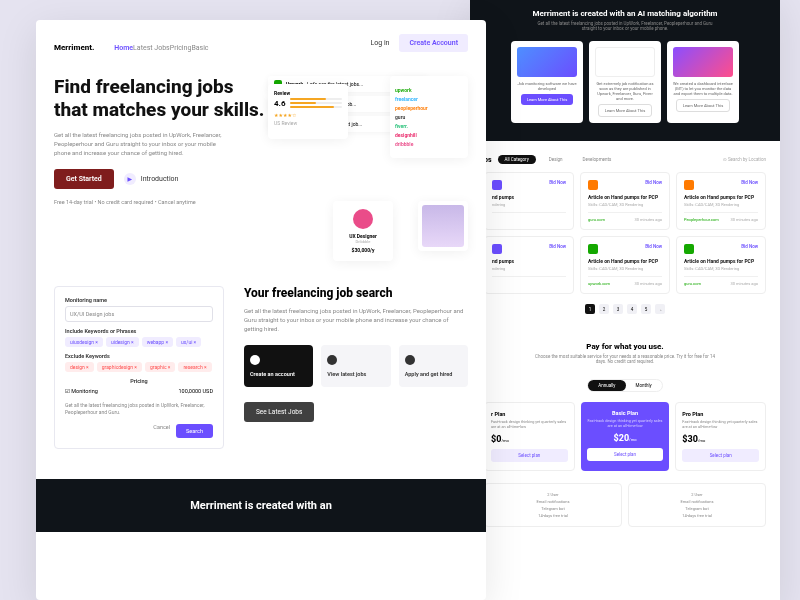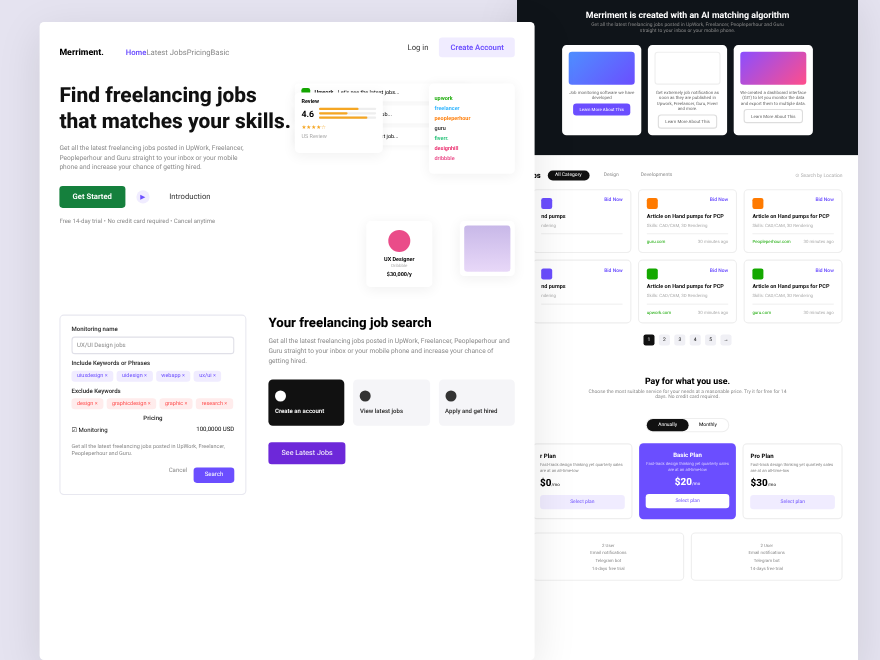--- a/index.html
+++ b/index.html
@@ -16,22 +16,22 @@
 .nav-links .active{color:#6b4eff;font-weight:600}
 .nav-right{margin-left:auto;display:flex;gap:10px;align-items:center}
 .login{color:#333}
 .create-btn{background:#f0ecff;color:#6b4eff;padding:5px 10px;border-radius:3px;font-weight:600}
 
 .hero{padding:10px 18px;display:flex}
 .hero-left{flex:1}
 .hero h1{font-size:19px;font-weight:800;line-height:1.2;margin-bottom:8px;color:#111}
 .hero-sub{font-size:6px;color:#888;line-height:1.5;max-width:170px;margin-bottom:12px}
 .hero-cta{display:flex;gap:10px;align-items:center}
-.btn-primary{background:#15803d;color:#fff;padding:6px 12px;border-radius:3px;font-size:7px;font-weight:600;border:none}
-.intro-link{display:flex;align-items:center;gap:18px;font-size:7px;color:#333}
+.btn-primary{background:#7f1d1d;color:#fff;padding:6px 12px;border-radius:3px;font-size:7px;font-weight:600;border:none}
+.intro-link{display:flex;align-items:center;gap:5px;font-size:7px;color:#333}
 .play-icon{width:12px;height:12px;border-radius:50%;background:#f0ecff;display:flex;align-items:center;justify-content:center;color:#6b4eff;font-size:6px}
 .trial-text{font-size:5.5px;color:#888;margin-top:10px}
 
 .hero-right{position:relative;width:200px;height:180px}
 .card-sm{position:absolute;background:#fff;border-radius:4px;box-shadow:0 2px 12px rgba(0,0,0,0.06);padding:6px;font-size:5px}
 .review-card{left:0;top:8px;width:80px;height:55px}
 .review-card .stars{color:#f5a623;font-size:5px;margin:2px 0}
 .review-card .bar{height:2px;background:#eee;margin:2px 0;border-radius:1px}
 .review-card .bar::before{content:'';display:block;height:100%;background:#f5a623;border-radius:1px}
 .b1::before{width:70%}.b2::before{width:50%}.b3::before{width:85%}
@@ -64,21 +64,21 @@
 .section2-right{flex:1}
 .section2-right h2{font-size:12px;font-weight:800;margin-bottom:6px}
 .section2-right p{font-size:6px;color:#888;line-height:1.5;margin-bottom:12px}
 .steps{display:flex;gap:8px;margin-bottom:12px}
 .step{flex:1;border-radius:4px;padding:10px 6px;font-size:5.5px;font-weight:600}
 .step-dark{background:#111;color:#fff}
 .step-light{background:#f5f5f8;color:#333}
 .step-icon{width:10px;height:10px;border-radius:50%;margin-bottom:6px}
 .step-dark .step-icon{background:#fff}
 .step-light .step-icon{background:#333}
-.btn-see{background:#6d28d9;color:#fff;padding:6px 12px;border-radius:3px;font-size:6.5px;display:inline-block}
+.btn-see{background:#404040;color:#fff;padding:6px 12px;border-radius:3px;font-size:6.5px;display:inline-block}
 
 .footer-dark{background:#0f1419;color:#fff;padding:20px 18px;text-align:center;margin-top:10px}
 .footer-dark h3{font-size:11px;font-weight:700}
 
 
 .r-dark{background:#0f1419;color:#fff;padding:14px 14px 18px;text-align:center}
 .r-dark h3{font-size:8px;font-weight:700;margin-bottom:3px}
 .r-dark p{font-size:4.5px;color:#888;max-width:180px;margin:0 auto}
 .ai-cards{display:flex;gap:6px;margin-top:10px;justify-content:center}
 .ai-card{width:72px;background:#fff;border-radius:4px;padding:6px;font-size:4px;color:#666}
@@ -250,20 +250,23 @@
       <p>Get all the latest freelancing jobs posted in UpWork, Freelancer, Peopleperhour and Guru straight to your inbox or your mobile phone and increase your chance of getting hired.</p>
       <div class="steps">
         <div class="step step-dark"><div class="step-icon"></div><span>Create an account</span></div>
         <div class="step step-light"><div class="step-icon"></div><span>View latest jobs</span></div>
         <div class="step step-light"><div class="step-icon"></div><span>Apply and get hired</span></div>
       </div>
       <span class="btn-see">See Latest Jobs</span>
     </div>
   </div>
 
+  <div class="footer-dark">
+    <h3>Merriment is created with an</h3>
+  </div>
 </div>
 
 <div class="page page-right">
   <div class="r-dark">
     <h3>Merriment is created with an AI matching algorithm</h3>
     <p>Get all the latest freelancing jobs posted in UpWork, Freelancer, Peopleperhour and Guru straight to your inbox or your mobile phone.</p>
     <div class="ai-cards">
       <div class="ai-card">
         <div class="ai-top ai1"></div>
         <div>Job monitoring software we have developed</div>

